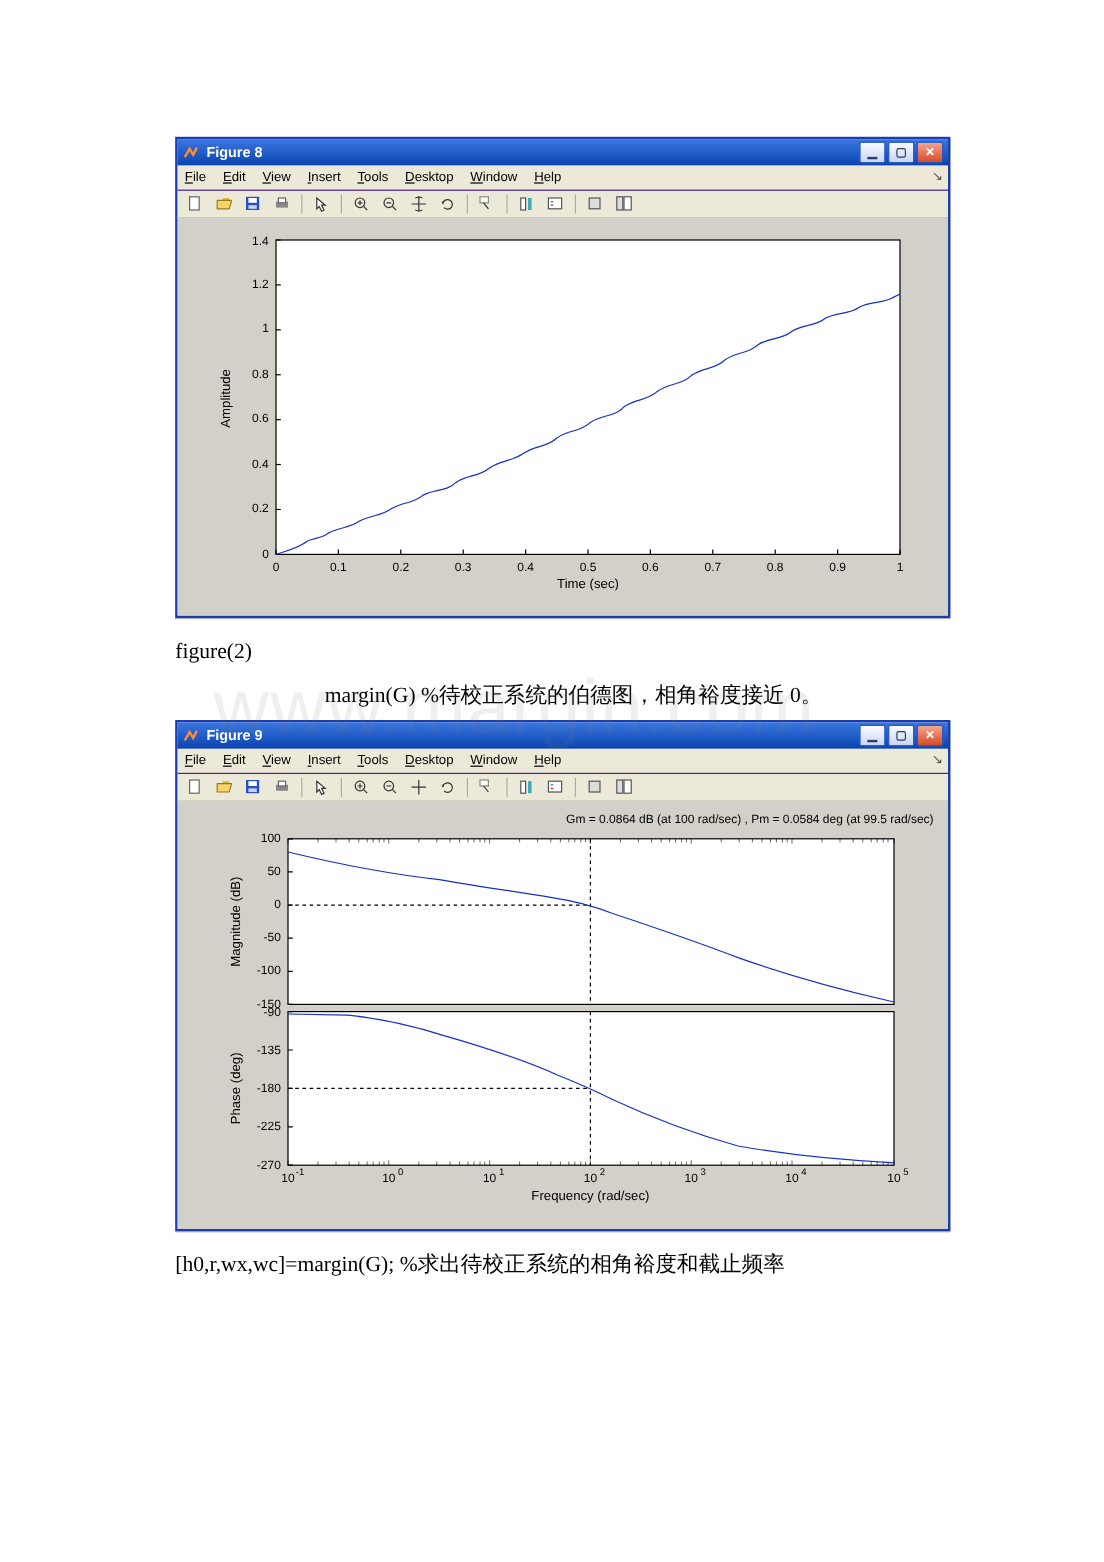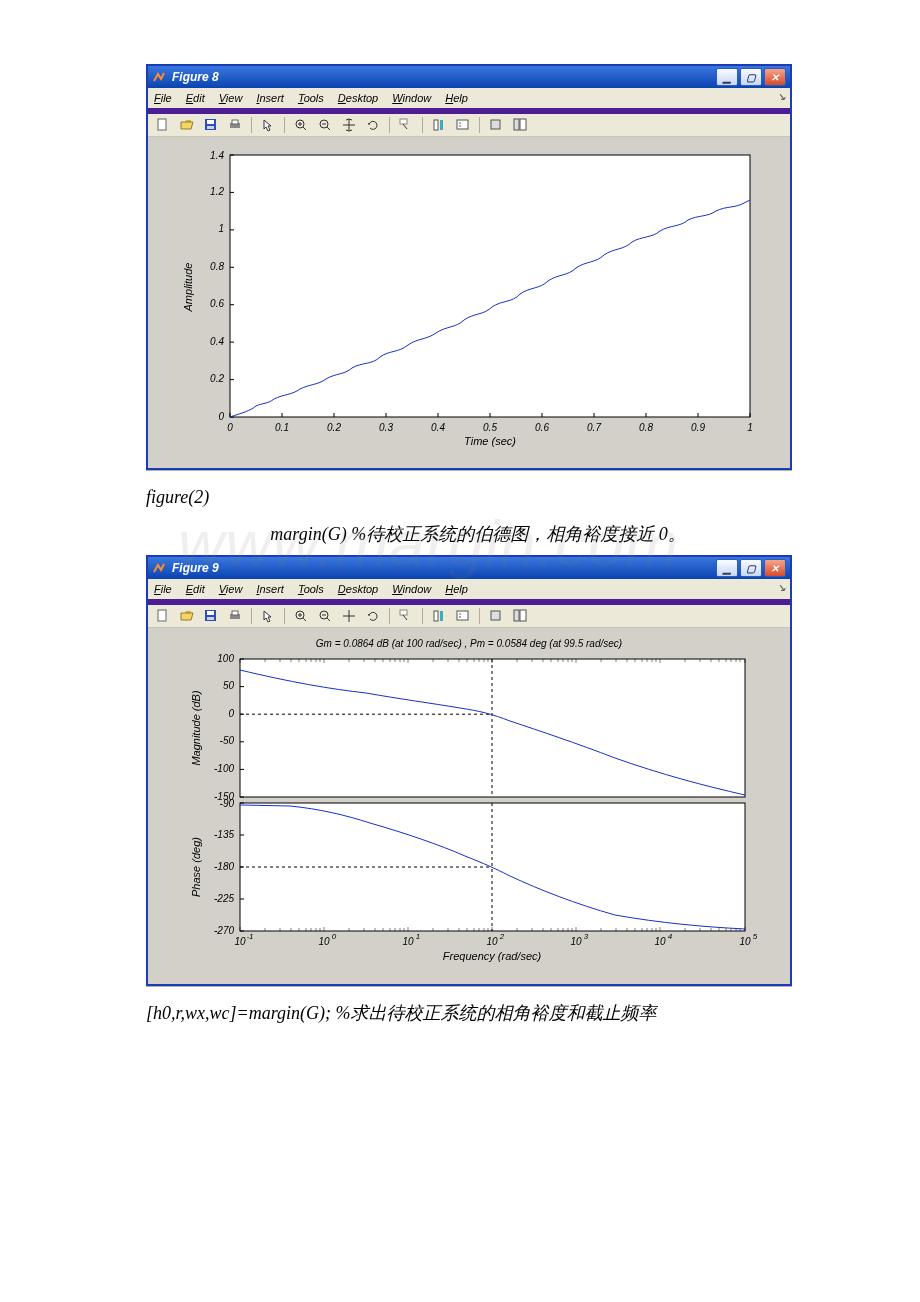--- a/index.html
+++ b/index.html
@@ -5,22 +5,21 @@
   body {
     margin: 0;
     padding: 0;
     background: #fff;
     font-family: "Times New Roman", SimSun, serif;
     font-size: 18px;
     color: #000;
     width: 920px;
   }
   .page {
-    padding: 64px 110px 40px 100px;
-    font-style: italic;
+    padding: 114px 110px 40px 100px;
   }
   .figure-window {
     border: 2px solid #1a3db5;
     background: #ece9d8;
     margin: 0 0 12px 46px;
     width: 642px;
     box-shadow: 0 1px 0 rgba(0,0,0,0.3);
   }
   .titlebar {
     background: linear-gradient(to bottom, #3b77e0, #0a43b0);
@@ -62,21 +61,21 @@
   .menubar {
     background: #ece9d8;
     height: 20px;
     display: flex;
     align-items: center;
     padding: 0 6px;
     gap: 14px;
     font-family: Tahoma, Arial, sans-serif;
     font-size: 11px;
     color: #000;
-    border-bottom: 6px solid #4c1d95;
+    border-bottom: 1px solid #4c1d95;
     position: relative;
   }
   .menubar .menu-item { cursor: default; }
   .menubar .menu-item u { text-decoration: underline; }
   .menubar .tail {
     position: absolute;
     right: 5px;
     top: 3px;
     font-size: 10px;
     color: #555;
@@ -111,21 +110,21 @@
     padding: 10px 12px 16px 12px;
   }
   .plot-title {
     text-align: center;
     font-family: Arial, sans-serif;
     font-size: 11px;
     color: #000;
     margin-bottom: 2px;
   }
   .plot-subtitle {
-    text-align: center;
+    text-align: right;
     font-family: Arial, sans-serif;
     font-size: 10px;
     color: #000;
     margin-bottom: 4px;
   }
   .code-line {
     font-family: "Times New Roman", SimSun, serif;
     font-size: 18px;
     margin: 6px 0 6px 46px;
     line-height: 1.7;

